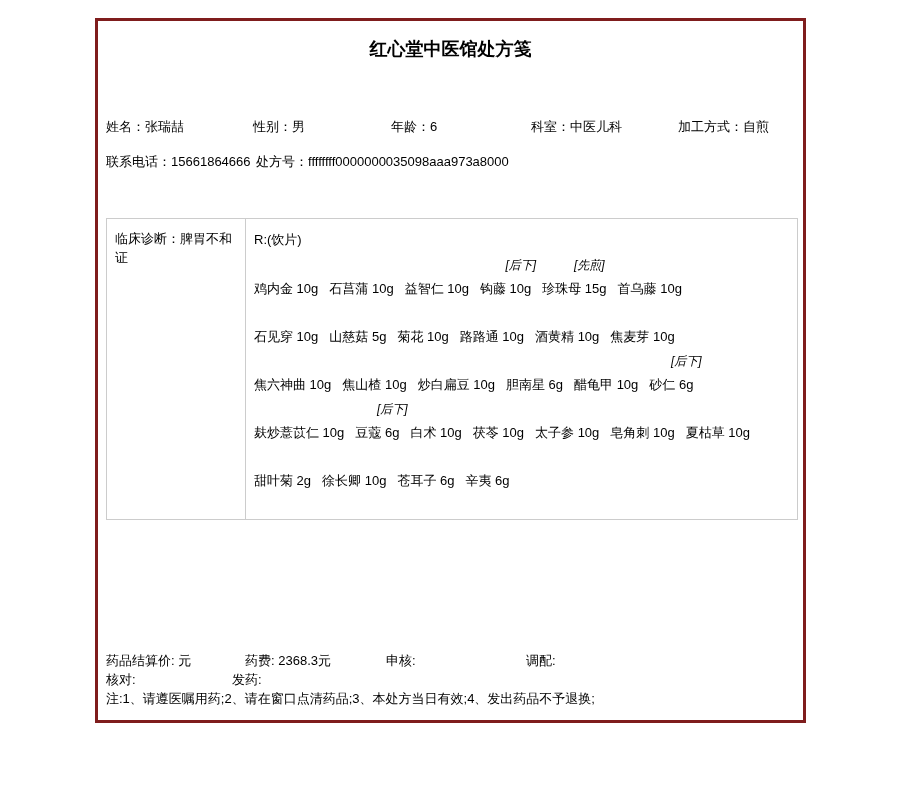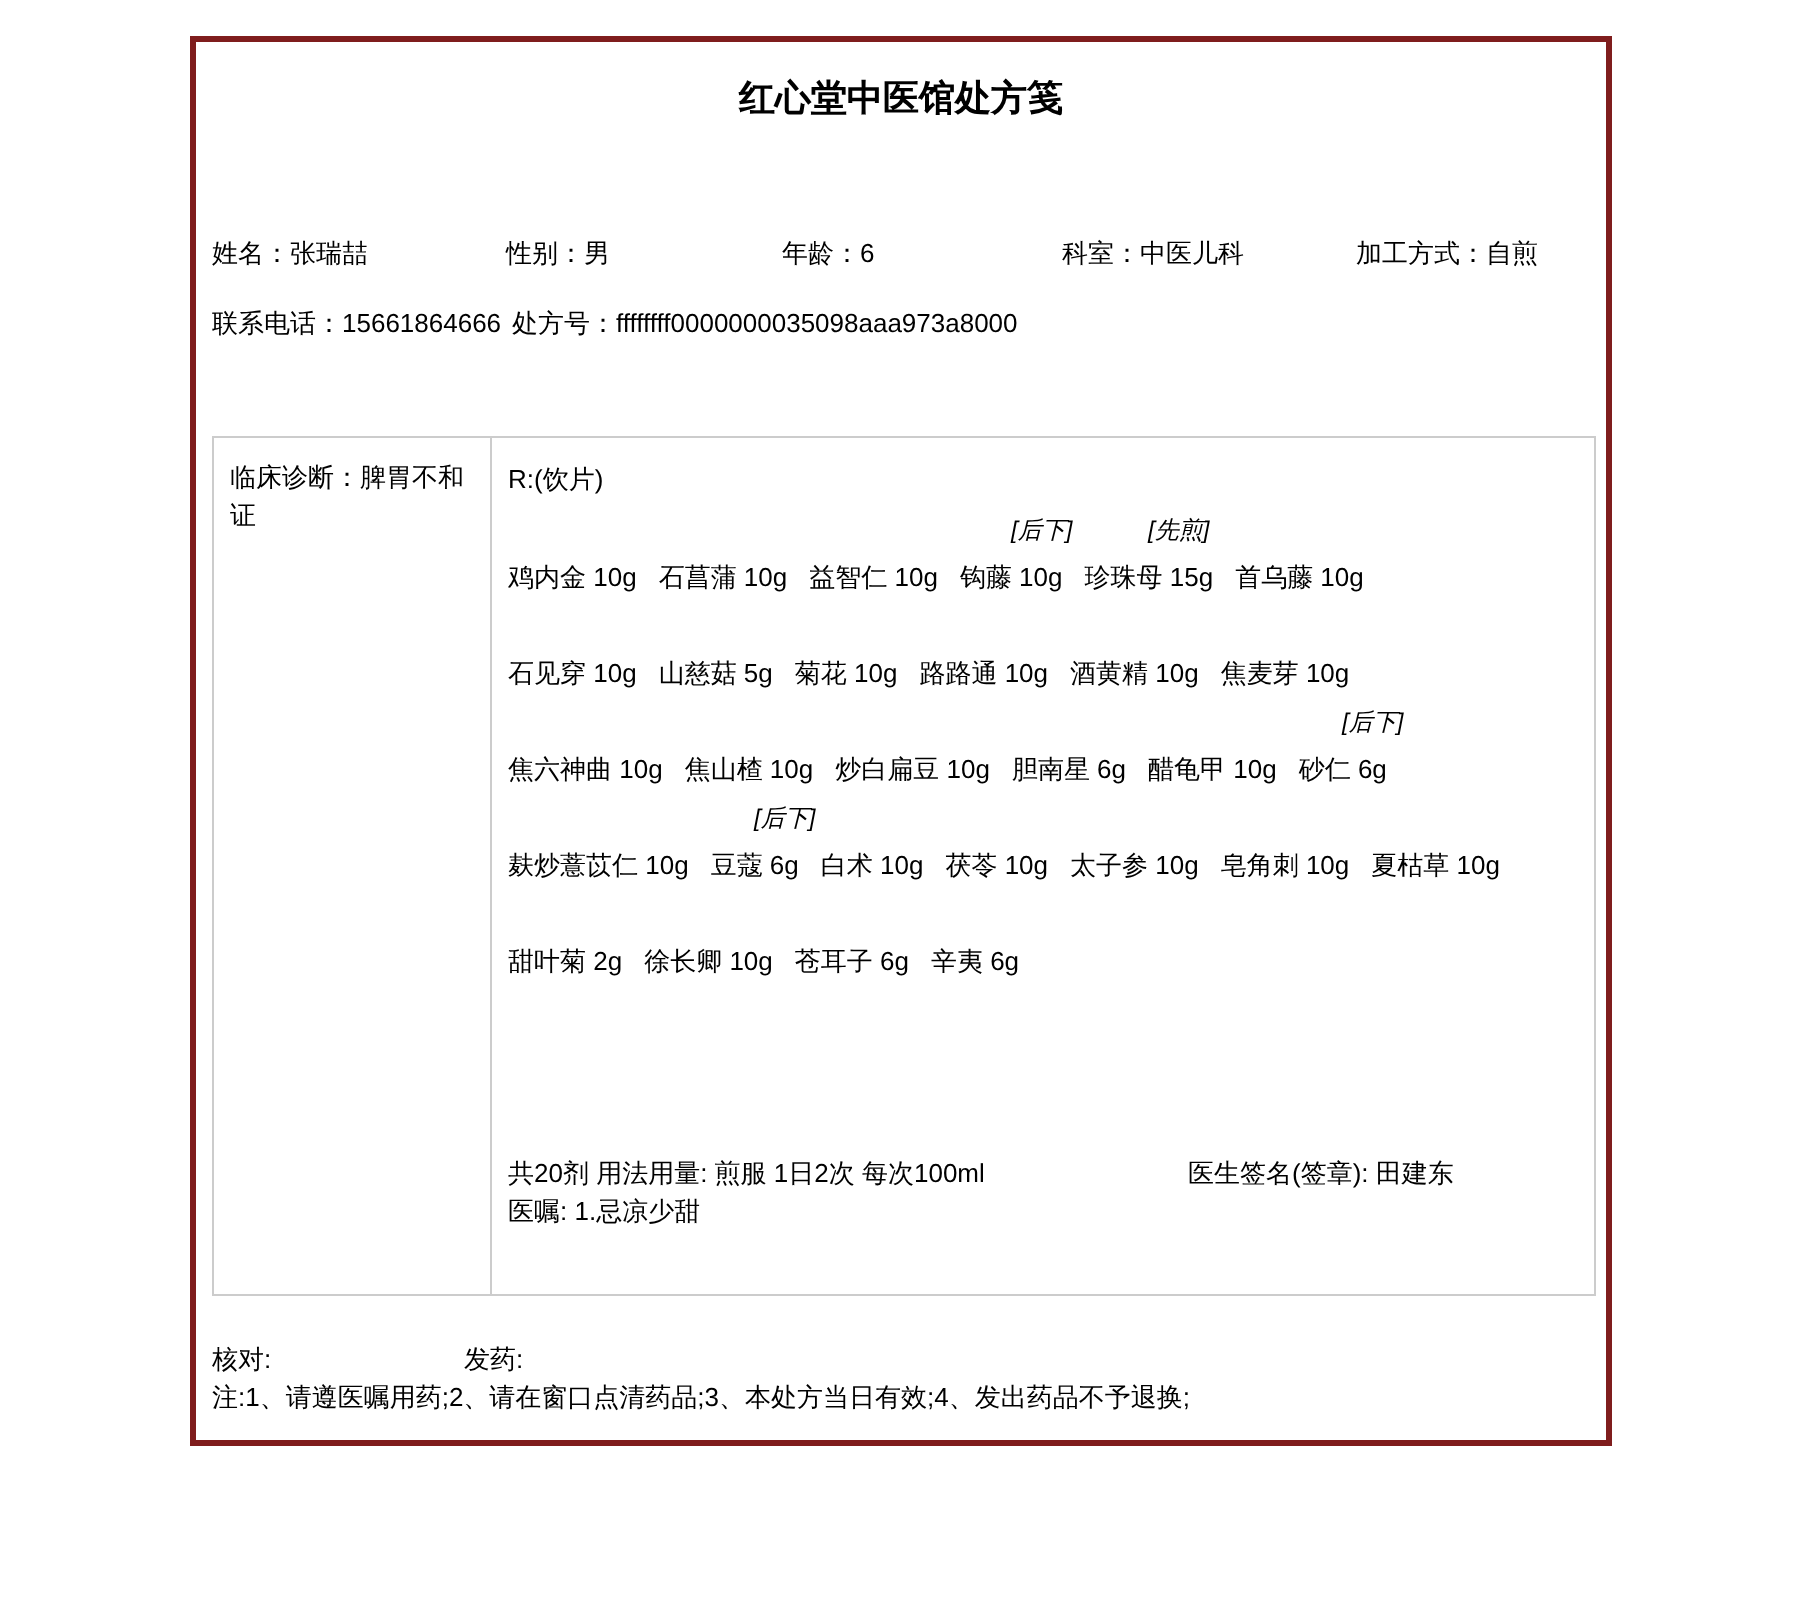--- a/index.html
+++ b/index.html
@@ -12,21 +12,21 @@
     position:absolute;left:95px;top:18px;width:711px;height:705px;
     border:3px solid #7f1d1d;background:#fff;box-sizing:border-box;
   }
   .title{
     position:absolute;top:18px;left:0;width:100%;text-align:center;
     font-size:18px;font-weight:bold;line-height:20px;
   }
   .info-row{position:absolute;left:0;right:0;height:17px;line-height:17px;white-space:nowrap;}
   .info-item{position:absolute;top:0;text-align:right;}
   .rx-table{
-    position:absolute;left:8px;top:197px;width:692px;height:430px;
+    position:absolute;left:8px;top:197px;width:692px;height:302px;
     border:1px solid #ccc;box-sizing:border-box;display:flex;
   }
   .rx-left{
     width:139px;border-right:1px solid #ccc;box-sizing:border-box;
     padding:10px 8px 0 8px;line-height:19px;
   }
   .rx-right{flex:1;position:relative;padding:8px 8px 0 8px;box-sizing:border-box;}
   .rx-header{height:26px;line-height:26px;}
   .herb-group{position:relative;height:48px;padding-top:24px;box-sizing:border-box;}
   .herb-row{display:flex;gap:11px;height:24px;line-height:24px;white-space:nowrap;}
@@ -112,30 +112,29 @@
             </div>
             <div class="herb-group">
               <div class="herb-row">
                 <span class="herb">甜叶菊 2g</span>
                 <span class="herb">徐长卿 10g</span>
                 <span class="herb">苍耳子 6g</span>
                 <span class="herb">辛夷 6g</span>
               </div>
             </div>
           </div>
-        <div class="usage-block">
-          <div class="usage-line1">
-            <span>共20剂 用法用量: 煎服 1日2次 每次100ml</span>
-            <span class="doctor-sign"><span>医生签名(签章): </span><span>田建东</span></span>
-          </div>
-          <div>医嘱: 1.忌凉少甜</div>
-        </div>
       </div>
     </div>
 
+    <div class="footer-row" style="top:631px">
+      <span class="footer-item" style="left:8px">药品结算价: 元</span>
+      <span class="footer-item" style="left:147px">药费: 2368.3元</span>
+      <span class="footer-item" style="left:288px">申核:</span>
+      <span class="footer-item" style="left:428px">调配:</span>
+    </div>
     <div class="footer-row" style="top:650px">
       <span class="footer-item" style="left:8px">核对:</span>
       <span class="footer-item" style="left:134px">发药:</span>
     </div>
     <div class="footer-row" style="top:669px">
       <span class="footer-item" style="left:8px">注:1、请遵医嘱用药;2、请在窗口点清药品;3、本处方当日有效;4、发出药品不予退换;</span>
     </div>
 
   </div>
 </div>

